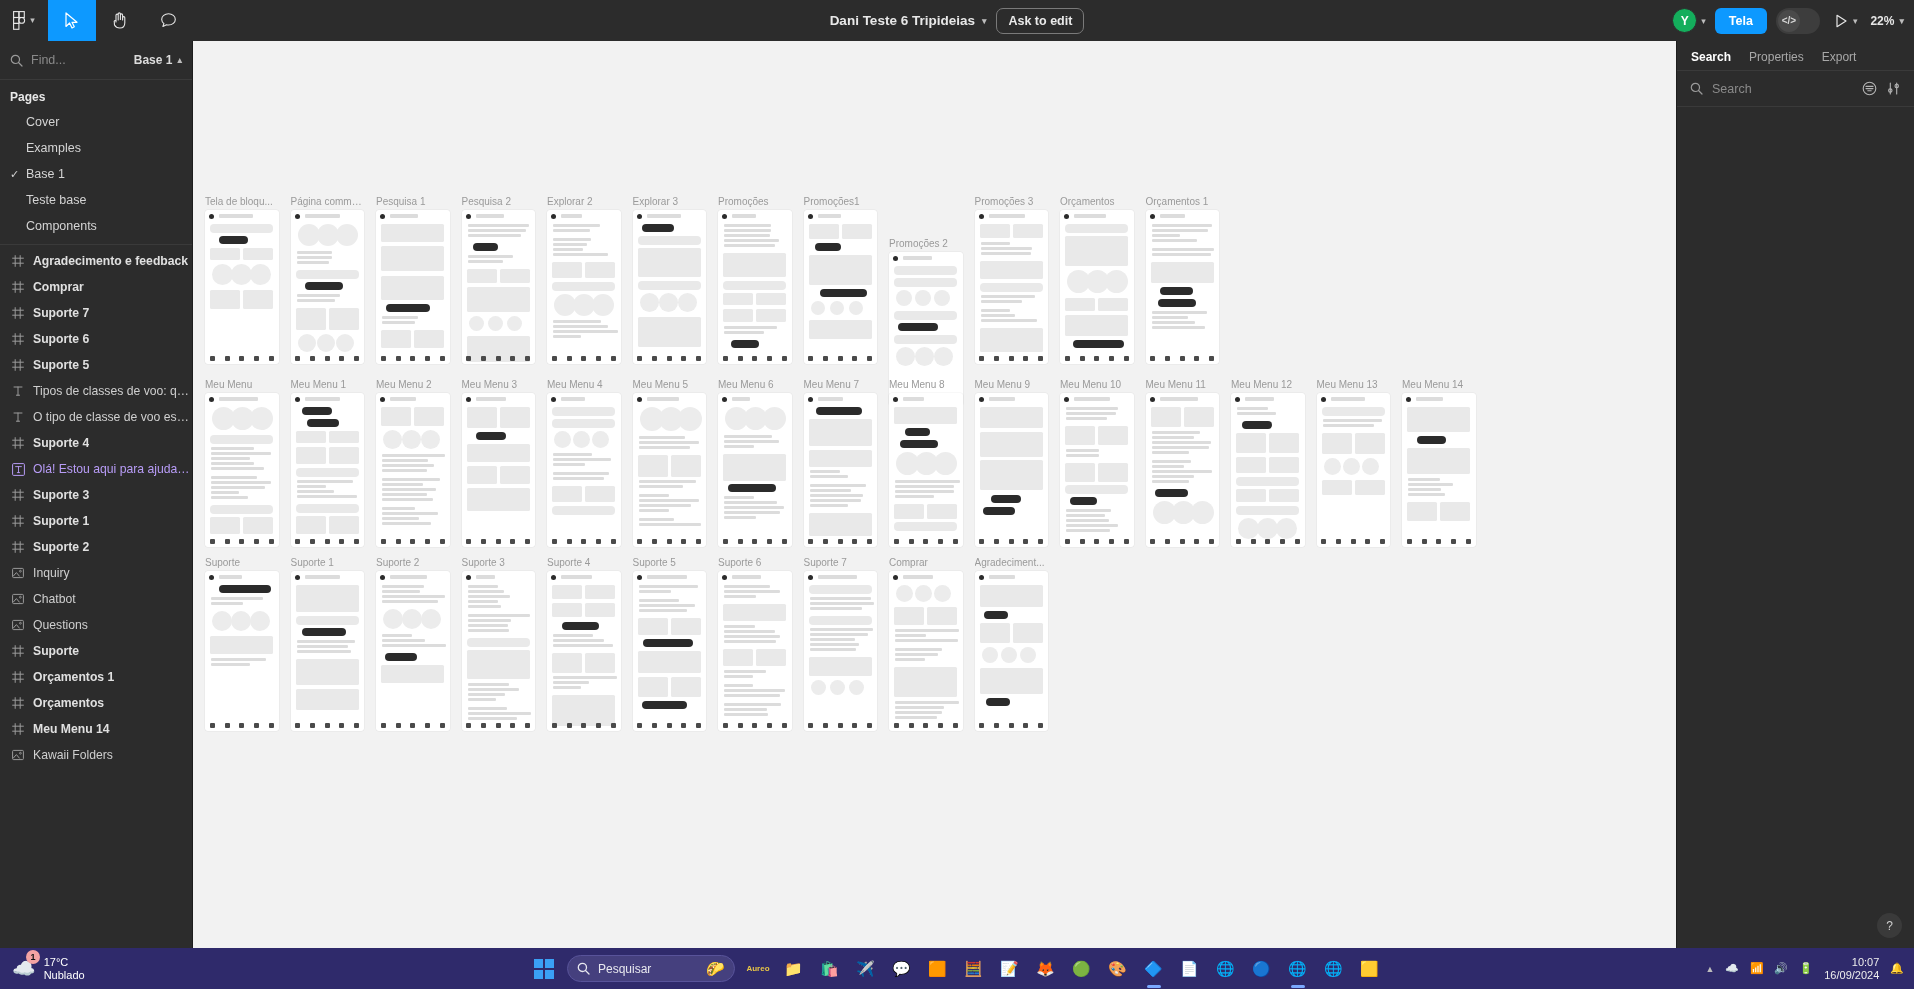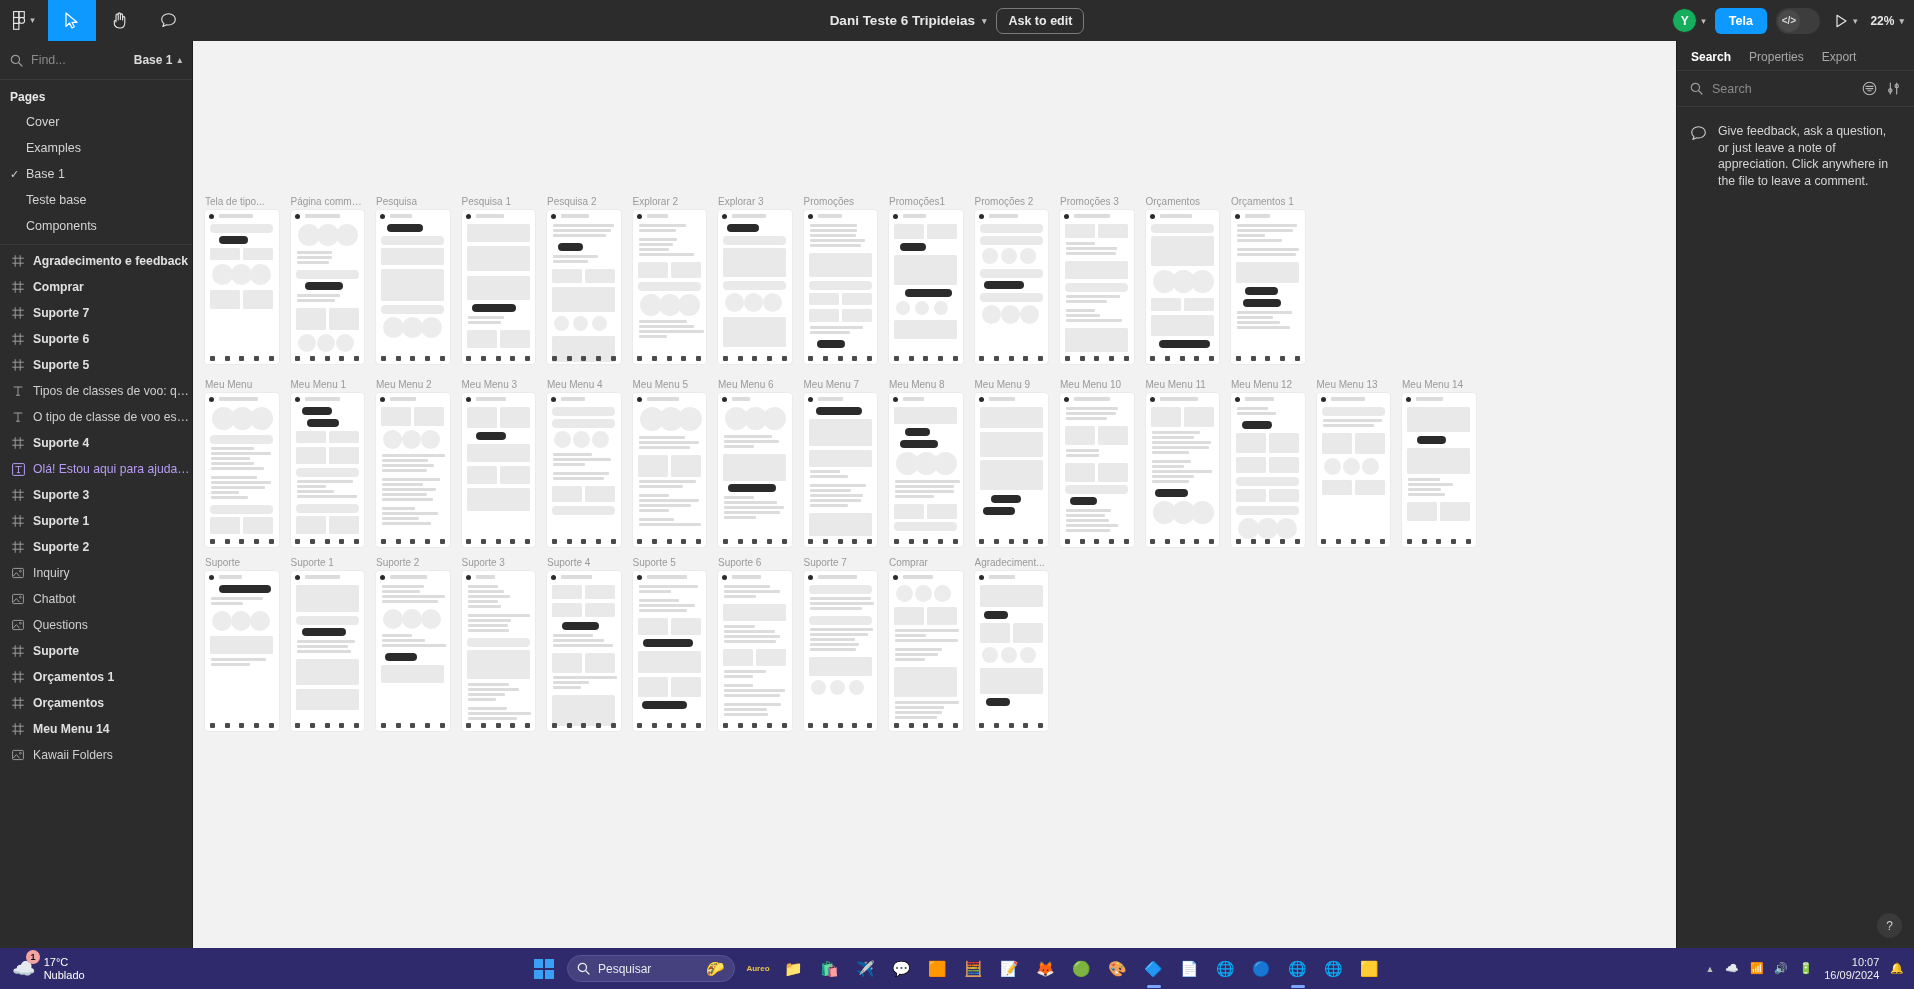--- a/index.html
+++ b/index.html
@@ -496,21 +496,21 @@
           </span>
           <span class="lbl">Kawaii Folders</span>
         </div>
       </div>
   </div>
 
   <div class="canvas">
     <div class="board" id="board">
         <div class="row" style="left: 12px; top: 155px;">
           <div class="frame-col" style="width: 73.5px;">
-            <div class="frame-label">Tela de tipo...</div>
+            <div class="frame-label">Tela de bloqu...</div>
             <div class="frame-box" style="height: 154px;">
               <div class="frame-top"></div>
               <div class="wf txt" style="left:14px;top:4px;width:34px;height:4px"></div>
               <div class="wf" style="left:5px;top:14px;width:63px;height:9px;border-radius:4px"></div>
               <div class="wf pill" style="left:14px;top:26px;width:29px;height:8px"></div>
               <div class="wf" style="left:5px;top:38px;width:30px;height:12px"></div>
               <div class="wf" style="left:38px;top:38px;width:30px;height:12px"></div>
               <div class="wf circ" style="left:7px;top:54px;width:21px;height:21px"></div>
               <div class="wf circ" style="left:26px;top:54px;width:21px;height:21px"></div>
               <div class="wf circ" style="left:45px;top:54px;width:21px;height:21px"></div>
@@ -538,42 +538,20 @@
               <div class="wf txt" style="left:6px;top:51px;width:32px"></div>
               <div class="wf" style="left:5px;top:60px;width:63px;height:9px;border-radius:4px"></div>
               <div class="wf pill" style="left:14px;top:72px;width:38px;height:8px"></div>
               <div class="wf txt" style="left:6px;top:84px;width:43px"></div>
               <div class="wf txt" style="left:6px;top:89px;width:38px"></div>
               <div class="wf" style="left:5px;top:98px;width:30px;height:22px"></div>
               <div class="wf" style="left:38px;top:98px;width:30px;height:22px"></div>
               <div class="wf circ" style="left:7px;top:124px;width:18px;height:18px"></div>
               <div class="wf circ" style="left:26px;top:124px;width:18px;height:18px"></div>
               <div class="wf circ" style="left:45px;top:124px;width:18px;height:18px"></div>
-              <div class="frame-bottombar">
-                <span class="fb-ic"></span>
-                <span class="fb-ic"></span>
-                <span class="fb-ic"></span>
-                <span class="fb-ic"></span>
-                <span class="fb-ic"></span>
-              </div>
-            </div>
-          </div>
-          <div class="frame-col" style="width: 73.5px;">
-            <div class="frame-label">Pesquisa</div>
-            <div class="frame-box" style="height: 154px;">
-              <div class="frame-top"></div>
-              <div class="wf txt" style="left:14px;top:4px;width:22px;height:4px"></div>
-              <div class="wf pill" style="left:11px;top:14px;width:36px;height:8px"></div>
-              <div class="wf" style="left:5px;top:26px;width:63px;height:9px;border-radius:4px"></div>
-              <div class="wf" style="left:5px;top:38px;width:63px;height:17px"></div>
-              <div class="wf" style="left:5px;top:59px;width:63px;height:32px"></div>
-              <div class="wf" style="left:5px;top:95px;width:63px;height:9px;border-radius:4px"></div>
-              <div class="wf circ" style="left:7px;top:107px;width:21px;height:21px"></div>
-              <div class="wf circ" style="left:26px;top:107px;width:21px;height:21px"></div>
-              <div class="wf circ" style="left:45px;top:107px;width:21px;height:21px"></div>
               <div class="frame-bottombar">
                 <span class="fb-ic"></span>
                 <span class="fb-ic"></span>
                 <span class="fb-ic"></span>
                 <span class="fb-ic"></span>
                 <span class="fb-ic"></span>
               </div>
             </div>
           </div>
           <div class="frame-col" style="width: 73.5px;">
@@ -721,21 +699,21 @@
               <div class="wf" style="left:5px;top:110px;width:63px;height:19px"></div>
               <div class="frame-bottombar">
                 <span class="fb-ic"></span>
                 <span class="fb-ic"></span>
                 <span class="fb-ic"></span>
                 <span class="fb-ic"></span>
                 <span class="fb-ic"></span>
               </div>
             </div>
           </div>
-          <div class="frame-col" style="width: 73.5px;">
+          <div class="frame-col" style="width: 73.5px; margin-top: 42px;">
             <div class="frame-label">Promoções 2</div>
             <div class="frame-box" style="height: 154px;">
               <div class="frame-top"></div>
               <div class="wf txt" style="left:14px;top:4px;width:29px;height:4px"></div>
               <div class="wf" style="left:5px;top:14px;width:63px;height:9px;border-radius:4px"></div>
               <div class="wf" style="left:5px;top:26px;width:63px;height:9px;border-radius:4px"></div>
               <div class="wf circ" style="left:7px;top:38px;width:16px;height:16px"></div>
               <div class="wf circ" style="left:26px;top:38px;width:16px;height:16px"></div>
               <div class="wf circ" style="left:45px;top:38px;width:16px;height:16px"></div>
               <div class="wf" style="left:5px;top:59px;width:63px;height:9px;border-radius:4px"></div>
@@ -1525,26 +1503,20 @@
       <svg width="15" height="15" viewBox="0 0 15 15">
           <circle cx="7.5" cy="7.5" r="6.3" fill="none" stroke="#b5b5b5" stroke-width="1.1"></circle>
           <path d="M4 5.4h7M4 7.6h7M5.8 9.8h3.4" stroke="#b5b5b5" stroke-width="1.1" stroke-linecap="round"></path>
         </svg>
       <svg width="15" height="15" viewBox="0 0 15 15">
           <path d="M4.3 2v11M10.7 2v11" stroke="#b5b5b5" stroke-width="1.1" stroke-linecap="round"></path>
           <circle cx="4.3" cy="9.6" r="1.7" fill="none" stroke="#b5b5b5" stroke-width="1.1"></circle>
           <circle cx="10.7" cy="5" r="1.7" fill="none" stroke="#b5b5b5" stroke-width="1.1"></circle>
         </svg>
     </div>
-    <div class="rp-empty">
-      <svg width="17" height="17" viewBox="0 0 17 17" style="flex:none;margin-top:2px">
-          <path d="M8.5 1.8c3.8 0 6.8 2.5 6.8 5.6s-3 5.6-6.8 5.6c-.7 0-1.4-.1-2-.2l-3.6 1.7 1-3A5.3 5.3 0 011.7 7.4c0-3.1 3-5.6 6.8-5.6z" fill="none" stroke="#cfcfcf" stroke-width="1.1" stroke-linejoin="round"></path>
-        </svg>
-      <div class="msg">Give feedback, ask a question, or just leave a note of appreciation. Click anywhere in the file to leave a comment.</div>
-    </div>
     <div class="help-fab">?</div>
   </div>
 
   <div class="taskbar">
     <div class="tb-weather">
       <span class="cloud">☁️
         <span class="badge">1</span>
       </span>
       <span class="wtxt">
         <div>17°C</div>

